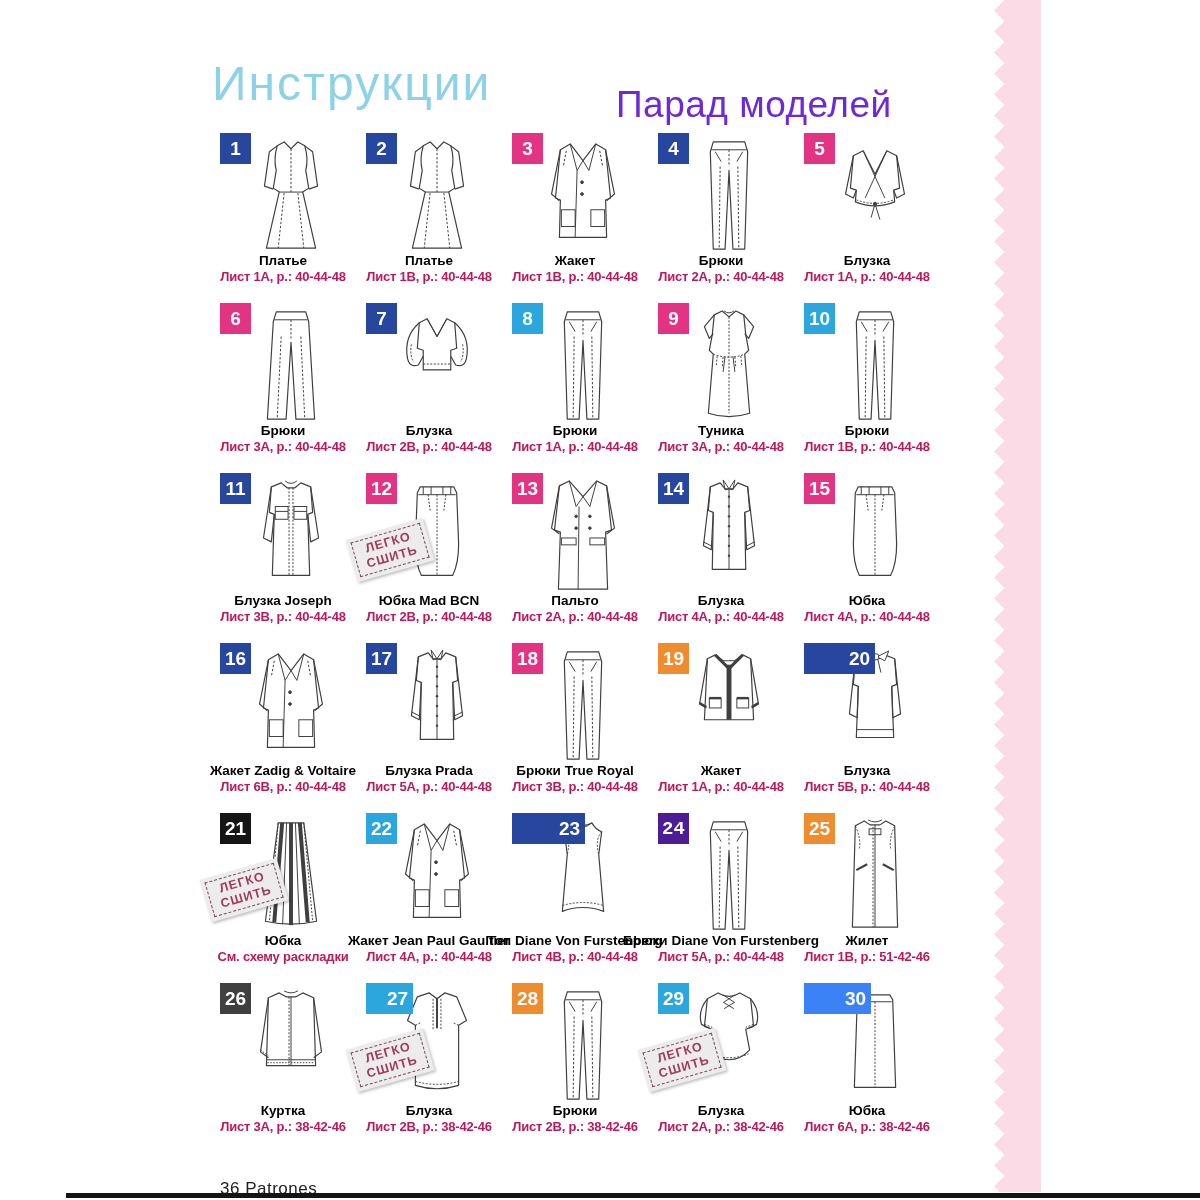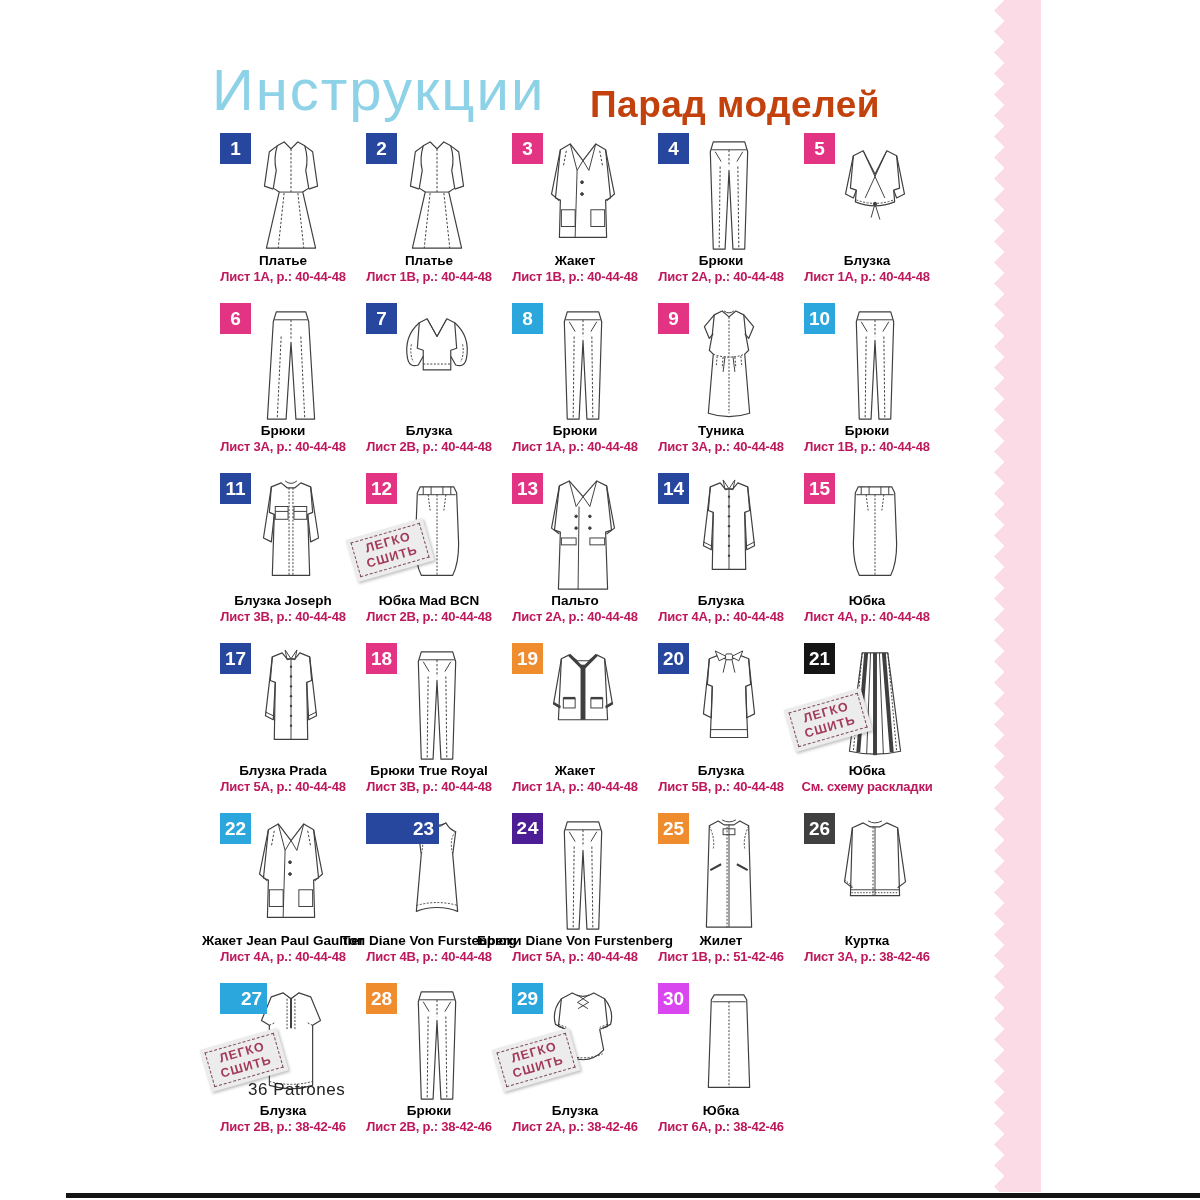--- a/index.html
+++ b/index.html
@@ -14,27 +14,27 @@
   .edge{position:absolute;left:1006px;top:0;width:35px;height:1192px;background:var(--edge,#fbdce6);}
   .edge::before{
     content:"";position:absolute;left:-12px;top:0;width:12px;height:100%;
     background:conic-gradient(from 45deg at 0% 50%, var(--edge,#fbdce6) 0 90deg, transparent 90deg);
     background-size:12px 21px;background-repeat:repeat-y;
   }
 
   
   .title{
     position:absolute;left:212px;top:56px;
-    font-size:58px;font-weight:400;letter-spacing:2px;
+    font-size:48px;font-weight:400;letter-spacing:2px;
     color:var(--titleblue,#8ed2e8);white-space:nowrap;
   }
   .subtitle{
-    position:absolute;left:590px;top:84px;
-    font-size:37px;font-weight:700;letter-spacing:.5px;
-    color:#c2410c;white-space:nowrap;
+    position:absolute;left:616px;top:84px;
+    font-size:37px;font-weight:400;letter-spacing:.5px;
+    color:#6d28d9;white-space:nowrap;
   }
 
   
   .grid{
     position:absolute;left:210px;top:132px;
     display:grid;grid-template-columns:repeat(5,146px);grid-auto-rows:170px;
   }
   .cell{position:relative;}
   .badge{
     position:absolute;left:10px;top:1px;width:31px;height:31px;
@@ -62,22 +62,22 @@
     box-shadow:1px 2px 3px rgba(0,0,0,.25);z-index:2;
   }
   .tag-in{border:1.6px dashed var(--tagborder,#7c4a58);padding:2px 9px;text-align:center;}
   .tag-in span{
     display:block;font-size:12.5px;font-weight:700;line-height:1.18;
     color:var(--tagtext,#a23a5a);letter-spacing:1px;white-space:nowrap;
   }
 
   
   .footer{
-    position:absolute;left:220px;top:1080px;
-    font-size:17px;color:#222;letter-spacing:.5px;margin-left:28px;
+    position:absolute;left:220px;top:1179px;
+    font-size:17px;color:#222;letter-spacing:.5px;
   }
   .rule{position:absolute;left:66px;right:0;top:1193px;height:5px;background:var(--rule,#141414);}
 
   .defs{position:absolute;width:0;height:0;overflow:hidden;}
 </style>
 </head>
 <body>
 
 <svg class="defs" aria-hidden="true">
   <defs>
@@ -570,20 +570,31 @@
       <svg aria-hidden="true">
             <use href="#s-skirt"></use>
           </svg>
     </div>
     <div class="badge" style="background: rgb(226, 52, 131);">15</div>
 
     <div class="name">Юбка</div>
     <div class="info">Лист 4A, р.: 40-44-48</div>
   </div>
 
+  <div class="cell">
+    <div class="sketch">
+      <svg aria-hidden="true">
+            <use href="#s-blazer"></use>
+          </svg>
+    </div>
+    <div class="badge" style="background: rgb(39, 71, 158);">16</div>
+
+    <div class="name">Жакет Zadig &amp; Voltaire</div>
+    <div class="info">Лист 6B, р.: 40-44-48</div>
+  </div>
 
   <div class="cell">
     <div class="sketch">
       <svg aria-hidden="true">
             <use href="#s-shirt"></use>
           </svg>
     </div>
     <div class="badge" style="background: rgb(39, 71, 158);">17</div>
 
     <div class="name">Блузка Prada</div>
@@ -613,21 +624,21 @@
     <div class="name">Жакет</div>
     <div class="info">Лист 1A, р.: 40-44-48</div>
   </div>
 
   <div class="cell">
     <div class="sketch">
       <svg aria-hidden="true">
             <use href="#s-bow"></use>
           </svg>
     </div>
-    <div class="badge" style="background: rgb(39, 71, 158);">20</div>
+    <div class="badge" style="background: rgb(39, 71, 158); padding-left: 40px;">20</div>
 
     <div class="name">Блузка</div>
     <div class="info">Лист 5B, р.: 40-44-48</div>
   </div>
 
   <div class="cell">
     <div class="sketch">
       <svg aria-hidden="true">
             <use href="#s-stripeskirt"></use>
           </svg>
@@ -748,21 +759,21 @@
     <div class="name">Блузка</div>
     <div class="info">Лист 2A, р.: 38-42-46</div>
   </div>
 
   <div class="cell">
     <div class="sketch">
       <svg aria-hidden="true">
             <use href="#s-skirt2"></use>
           </svg>
     </div>
-    <div class="badge" style="background: #d946ef;">30</div>
+    <div class="badge" style="background: #3b82f6; padding-left: 36px;">30</div>
 
     <div class="name">Юбка</div>
     <div class="info">Лист 6A, р.: 38-42-46</div>
   </div>
 </div>
 
   <div class="footer">36 Patrones</div>
   <div class="rule"></div>
 </div>
 

